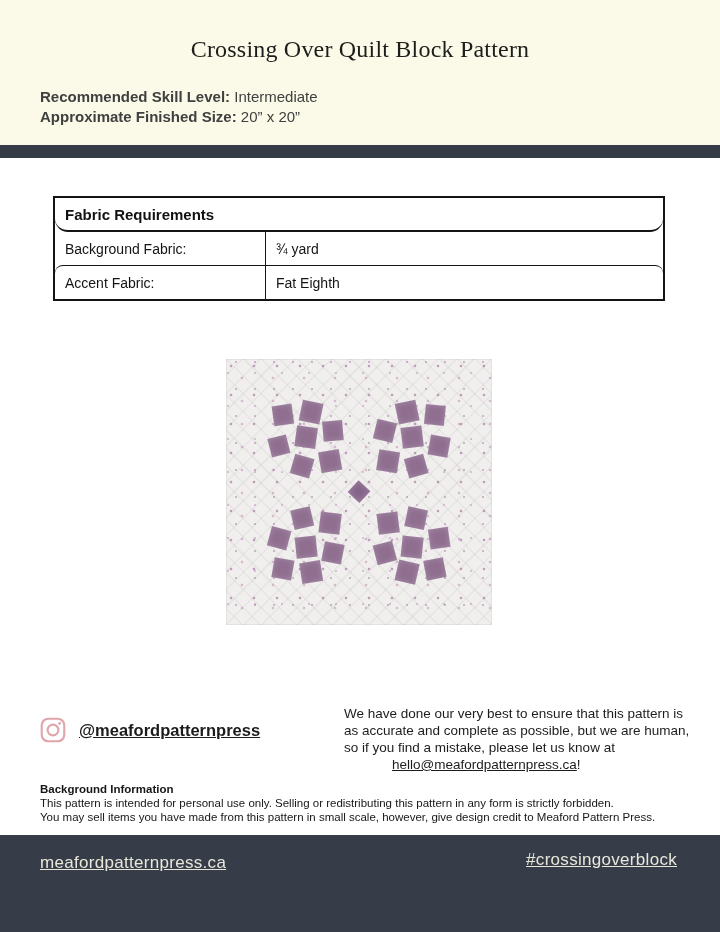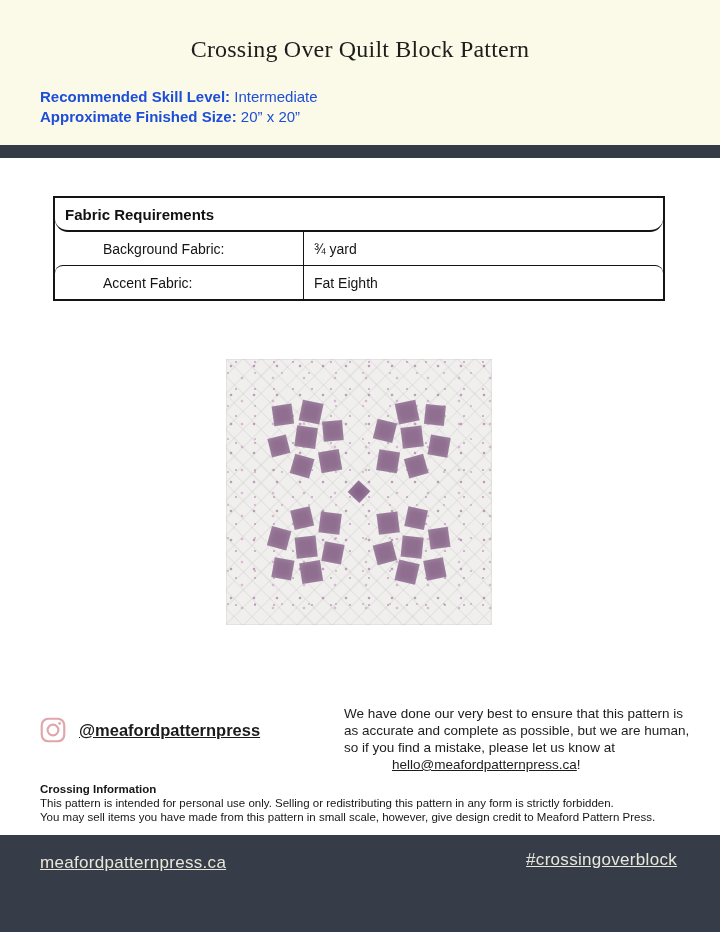--- a/index.html
+++ b/index.html
@@ -3,29 +3,29 @@
 <meta charset="utf-8">
 <style>
   html,body{margin:0;padding:0;}
   body{font-family:"Liberation Sans",sans-serif;background:#ffffff;}
   .page{position:relative;width:720px;height:932px;background:#ffffff;overflow:hidden;}
 
   
   .header{position:absolute;top:0;left:0;width:720px;height:145px;background:#fbf9e7;}
   .title{position:absolute;top:36px;left:0;width:720px;text-align:center;
          font-family:"Liberation Serif",serif;font-size:24px;color:#1d1d1b;letter-spacing:.2px;}
-  .info{position:absolute;top:87px;left:40px;font-size:15px;color:#1d4ed8;line-height:19.5px;}
+  .info{position:absolute;top:87px;left:40px;font-size:15px;color:#404040;line-height:19.5px;}
   .info b{font-weight:bold;}
   .divider{position:absolute;top:145px;left:0;width:720px;height:13px;background:#343b47;}
 
   
   .ftable{position:absolute;top:196px;left:53px;width:612px;border:2px solid #141414;box-sizing:border-box;background:#fff;}
   .ftable .thead{height:32px;display:flex;align-items:center;padding-left:10px;
                  font-weight:bold;font-size:15px;color:#111;border-bottom:2px solid #141414;border-radius:13px;}
-  .ftable .trow{height:33px;display:flex;align-items:stretch;font-size:14px;color:#141414;padding-left:38px;}
+  .ftable .trow{height:33px;display:flex;align-items:stretch;font-size:14px;color:#141414;}
   .ftable .trow + .trow{border-top:1.5px solid #141414;border-radius:8px;}
   .ftable .c1{width:211px;display:flex;align-items:center;padding-left:10px;border-right:1.5px solid #141414;box-sizing:border-box;}
   .ftable .c2{flex:1;display:flex;align-items:center;padding-left:10px;}
 
   
   .quilt{position:absolute;top:359px;left:226px;width:266px;height:266px;background:#f1efed;
     background-image:
       radial-gradient(circle at 5px 7px, rgba(158,103,156,.60) 1px, transparent 1.7px),
       radial-gradient(circle at 16px 19px, rgba(187,126,178,.48) 1px, transparent 1.7px),
       radial-gradient(circle at 10px 3px, rgba(150,100,150,.42) .8px, transparent 1.5px),
@@ -127,21 +127,21 @@
       <svg width="26" height="26" viewBox="0 0 24 24" fill="none" stroke="#e0a6ab" stroke-width="2">
         <rect x="1.6" y="1.6" width="20.8" height="20.8" rx="6"></rect>
         <circle cx="12" cy="12" r="5"></circle>
         <circle cx="18.1" cy="5.9" r="1.3" fill="#e0a6ab" stroke="none"></circle>
       </svg>
     </span>
     <span class="handle">@meafordpatternpress</span>
   </div>
 
   <div class="copyright">
-    <div class="ct">Crossing Information</div>
+    <div class="ct">Background Information</div>
     <div class="cl">This pattern is intended for personal use only. Selling or redistributing this pattern in any form is strictly forbidden.</div>
     <div class="cl">You may sell items you have made from this pattern in small scale, however, give design credit to Meaford Pattern Press.</div>
   </div>
 
   <div class="footer">
     <span class="site">meafordpatternpress.ca</span>
     <span class="tag">#crossingoverblock</span>
   </div>
 
 </div>

